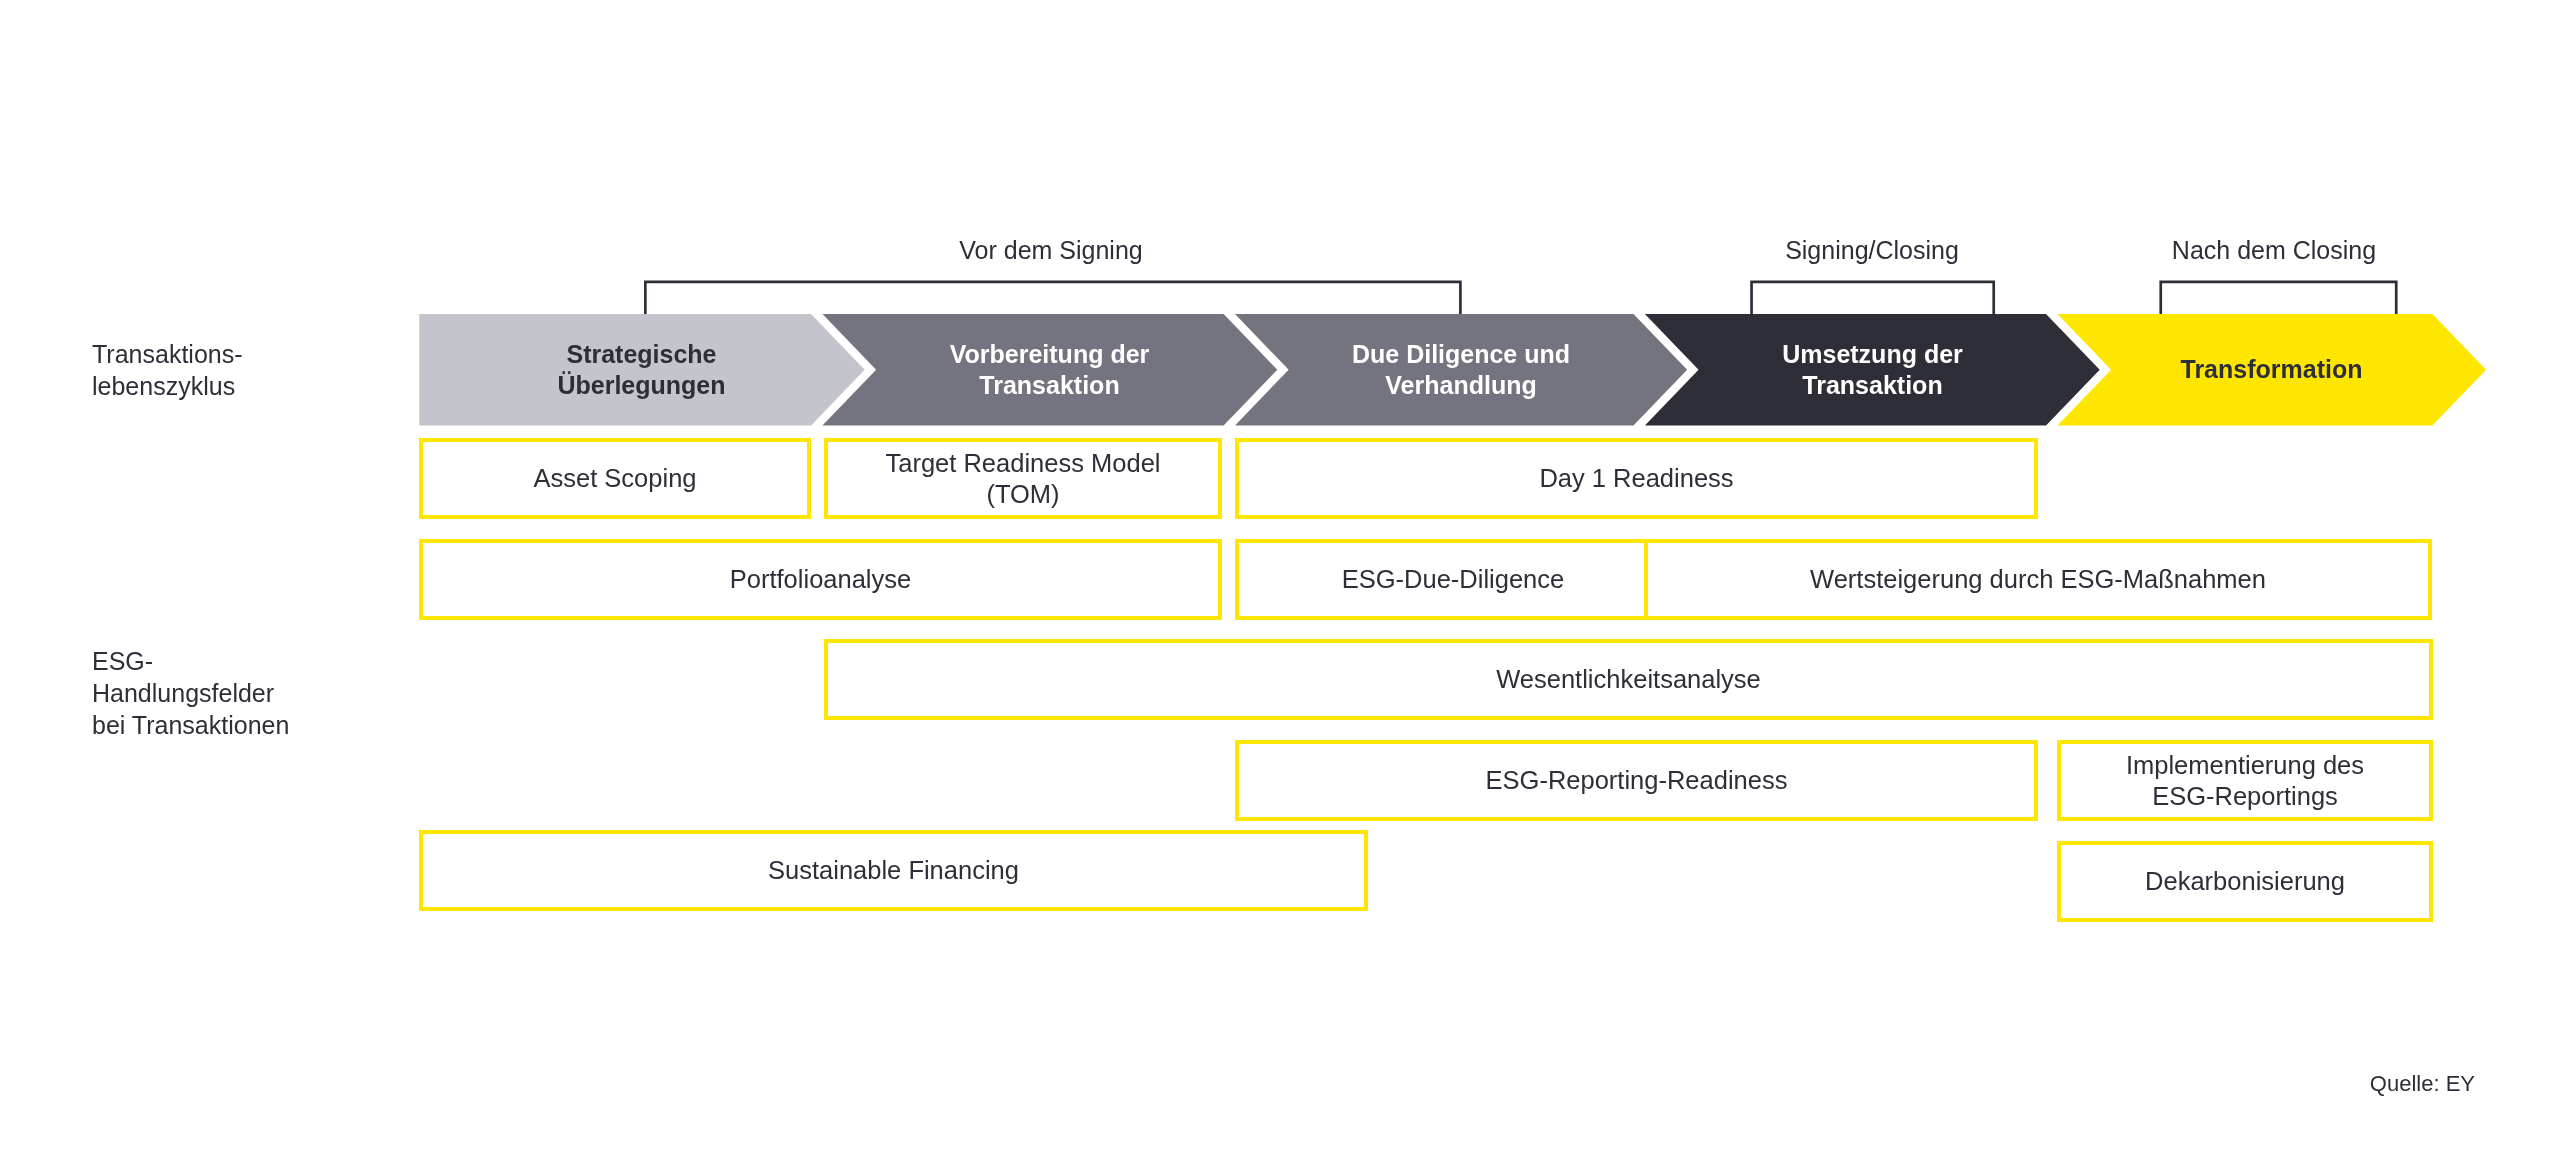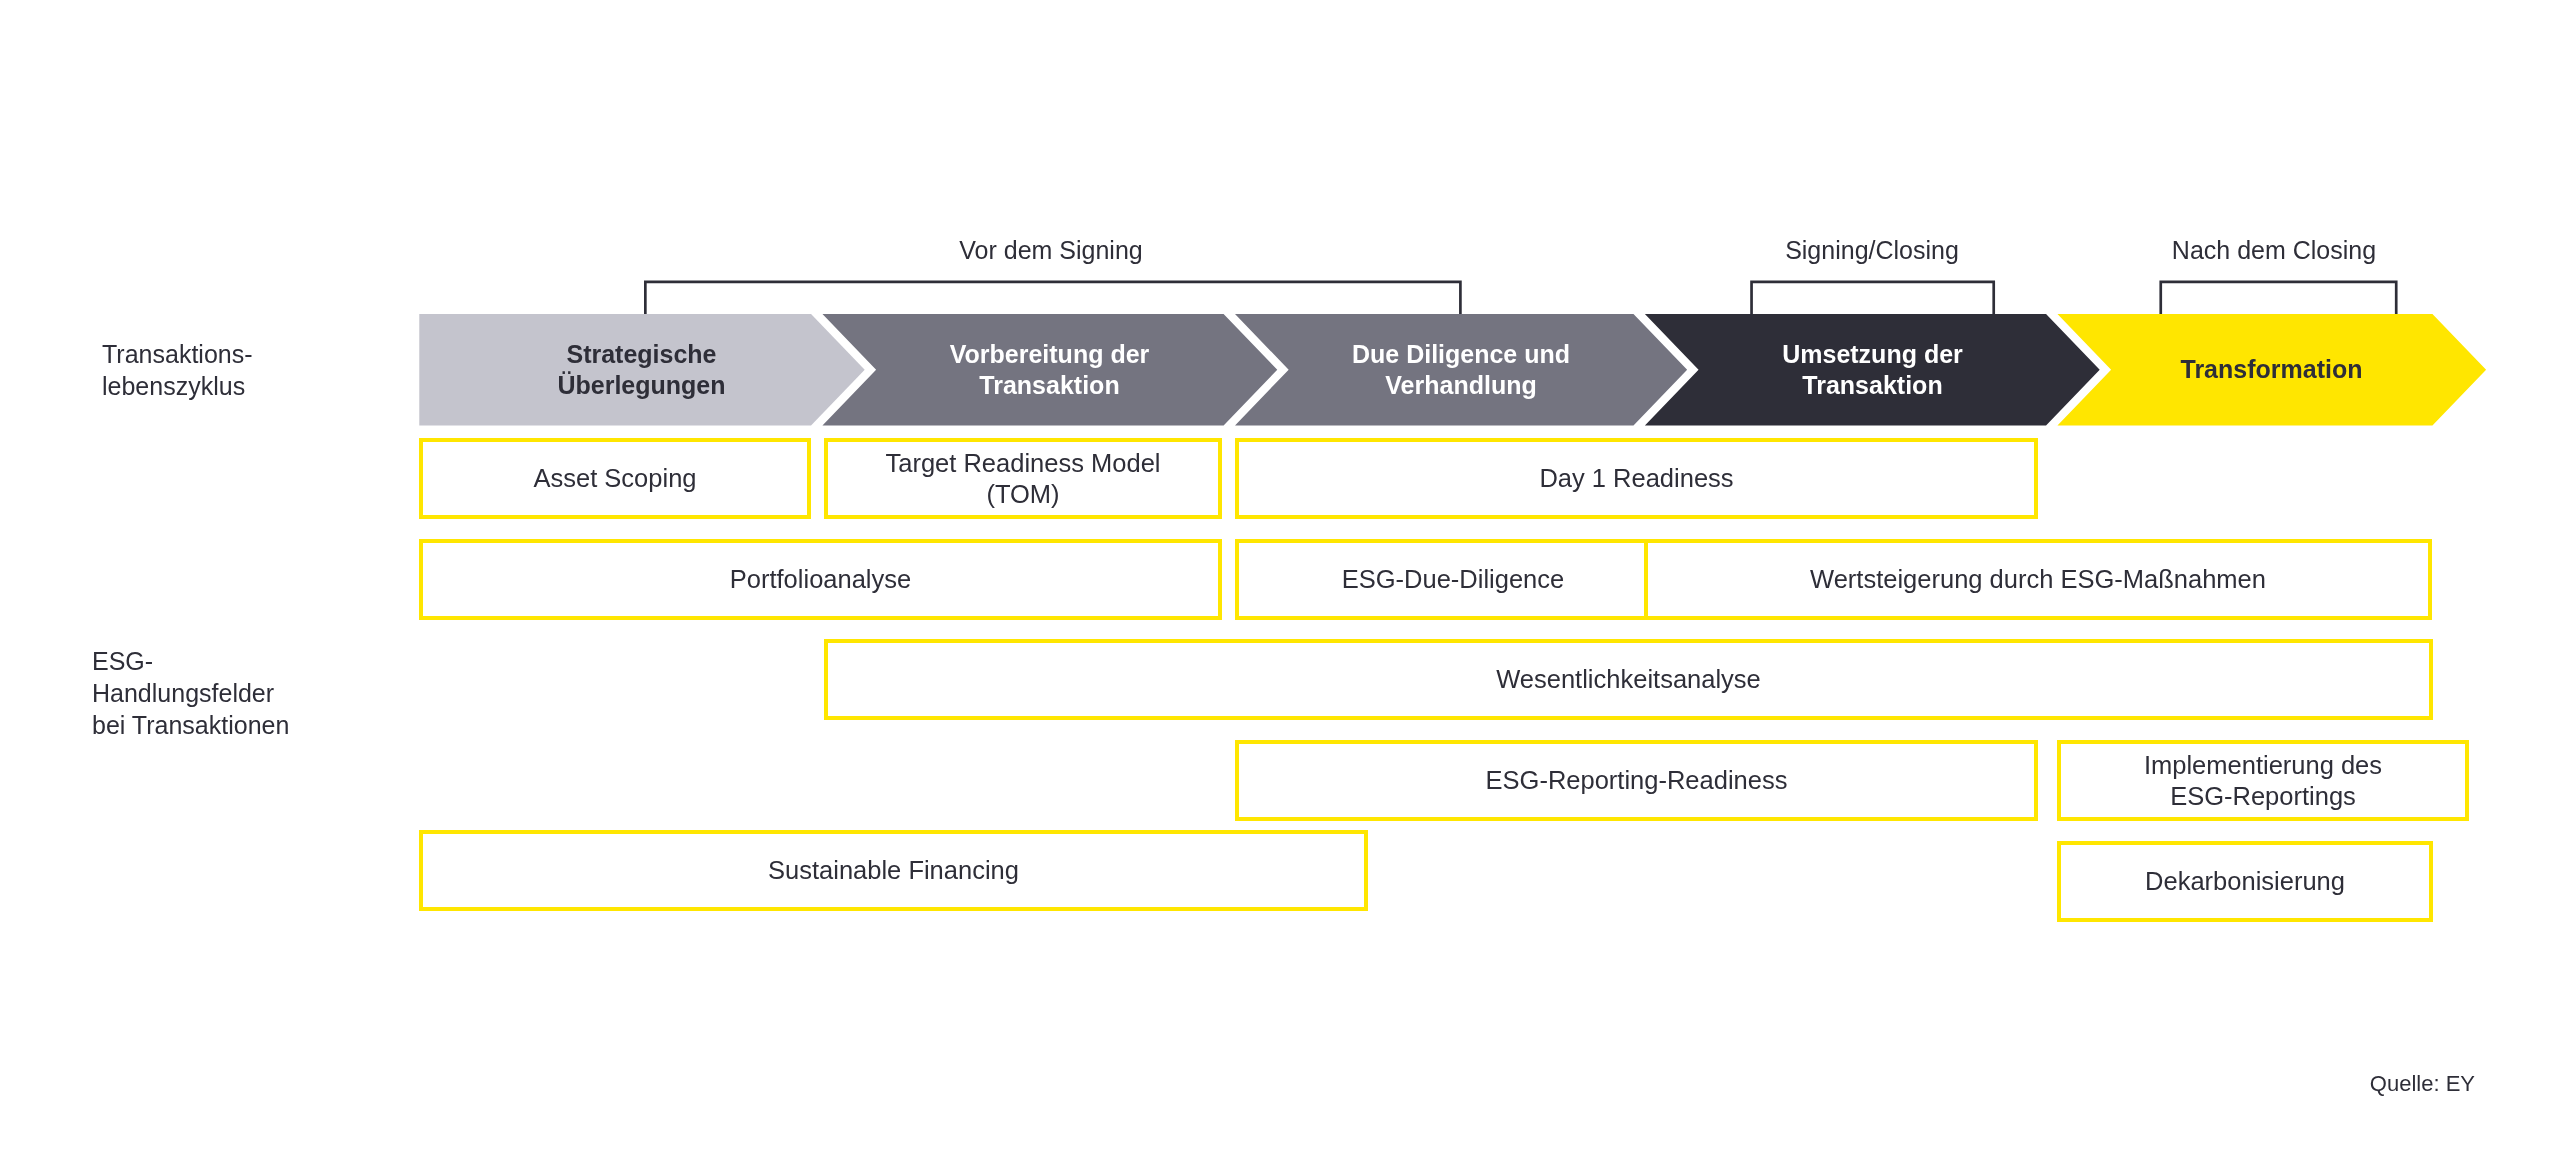--- a/index.html
+++ b/index.html
@@ -24,21 +24,21 @@
 
   
   .axis-label{
     position:absolute;
     left:92px;
     font-size:25px;
     line-height:32px;
     white-space:pre-line;
     color:var(--dark);
   }
-  .axis-label.lifecycle{top:338px;margin-left:10px;}
+  .axis-label.lifecycle{top:338px;}
   .axis-label.esg{top:645px;}
 
   
   .bracket-label{
     position:absolute;
     top:236px;
     transform:translateX(-50%);
     font-size:25px;
     line-height:29.5px;
     white-space:nowrap;
@@ -129,21 +129,21 @@
 (TOM)</div>
   <div class="field" style="left:1235px;top:438px;width:803px">Day 1 Readiness</div>
 
   <div class="field" style="left:419px;top:539px;width:803px">Portfolioanalyse</div>
   <div class="field" style="left:1235px;top:539px;width:436px">ESG-Due-Diligence</div>
   <div class="field" style="left:1644px;top:539px;width:788px">Wertsteigerung durch ESG-Maßnahmen</div>
 
   <div class="field" style="left:824px;top:639px;width:1609px">Wesentlichkeitsanalyse</div>
 
   <div class="field" style="left:1235px;top:740px;width:803px">ESG-Reporting-Readiness</div>
-  <div class="field" style="left:2057px;top:740px;width:412px">Implementierung des
+  <div class="field" style="left:2057px;top:740px;width:376px">Implementierung des
 ESG-Reportings</div>
 
   <div class="field" style="left:419px;top:830px;width:949px">Sustainable Financing</div>
   <div class="field" style="left:2057px;top:841px;width:376px">Dekarbonisierung</div>
 
   <div class="source">Quelle: EY</div>
 </div>
 
 
 </body></html>

